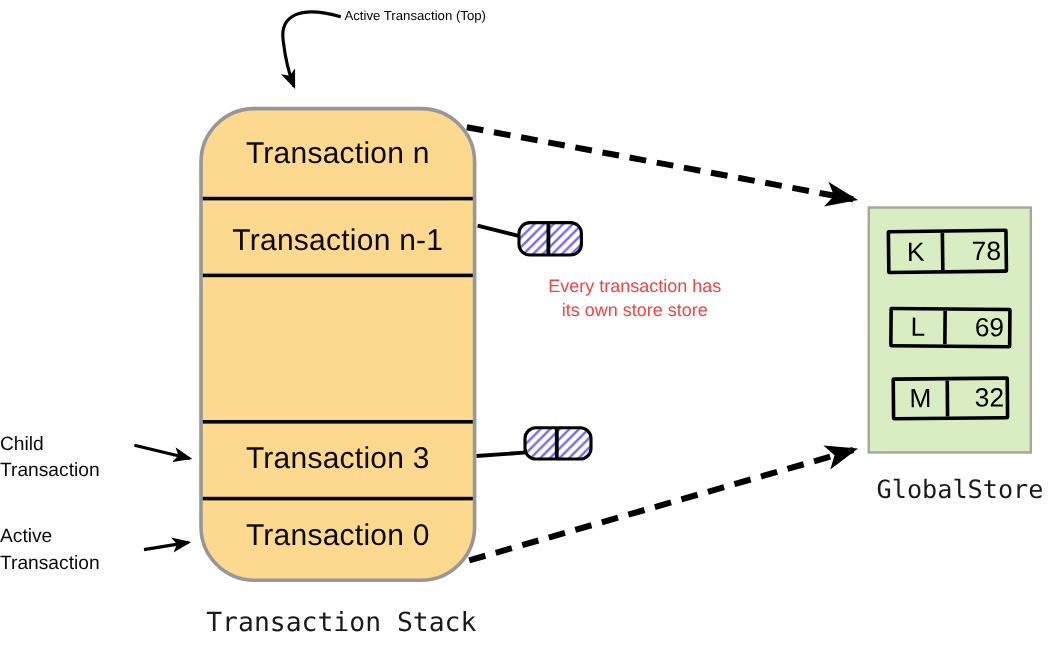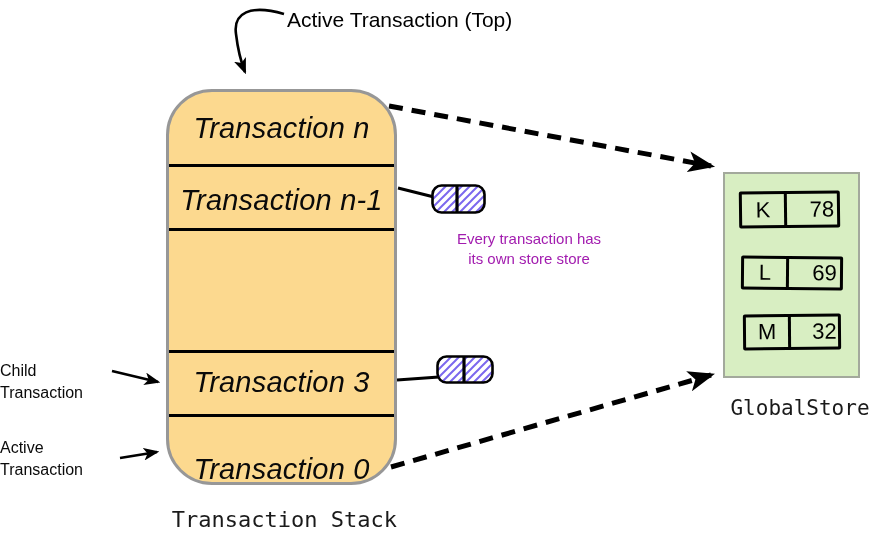--- a/index.html
+++ b/index.html
@@ -19,26 +19,26 @@
 
   
   .stack{
     position:absolute;left:166px;top:89px;width:231px;height:396px;
     background:var(--stack-fill);
     border:3px solid var(--stack-border);
     border-radius:46px;box-sizing:border-box;
   }
   .srow{
     position:absolute;left:0;right:0;display:flex;align-items:center;justify-content:center;
-    font-size:29px;letter-spacing:0.2px;color:#0a0a0a;white-space:nowrap;font-style:italic;
+    font-size:25px;letter-spacing:0.2px;color:#0a0a0a;white-space:nowrap;
   }
   .row-n  {top:0px;   height:72px;}
   .row-n1 {top:72px;  height:72px;}
   .row-1  {top:258px; height:64px;}
-  .row-0  {top:322px; height:64px;margin-top:23px;}
+  .row-0  {top:322px; height:64px;}
   .divider{position:absolute;left:0;right:0;height:3px;background:var(--line);}
   .div-1{top:72px;} .div-2{top:136px;} .div-3{top:258px;} .div-4{top:322px;}
 
   .stack-label{
     position:absolute;left:166px;top:507px;width:231px;text-align:right;
     font-family:"DejaVu Sans Mono", monospace;font-size:22px;color:#1a1a1a;white-space:nowrap;
   }
 
   
   .store{
@@ -52,24 +52,24 @@
   .kv-0{left:14px;top:17px;width:101px;height:37px;transform:rotate(-0.7deg);}
   .kv-1{left:16px;top:82px;width:102px;height:34px;transform:rotate(0.5deg);}
   .kv-2{left:18px;top:140px;width:98px;height:36px;transform:rotate(-0.5deg);}
 
   .store-label{
     position:absolute;left:723px;top:396px;width:154px;text-align:center;
     font-family:"DejaVu Sans Mono", monospace;font-size:21px;color:#1a1a1a;white-space:nowrap;
   }
 
   
-  .annot-active{position:absolute;left:287px;top:8px;font-size:21px;white-space:nowrap;}
+  .annot-active{position:absolute;left:287px;top:8px;font-size:11px;white-space:nowrap;}
   .note{
     position:absolute;left:429px;top:229px;width:200px;text-align:center;
-    font-size:15px;line-height:1.35;color:#a21caf;
+    font-size:15px;line-height:1.35;color:#ef4444;
   }
   .annot-side{position:absolute;text-align:left;font-size:16px;line-height:1.35;color:#0a0a0a;}
   .annot-child{left:0;top:360px;width:122px;}
   .annot-parent{left:0;top:437px;width:122px;}
 </style>
 </head>
 <body>
 
 <div id="canvas">
 

